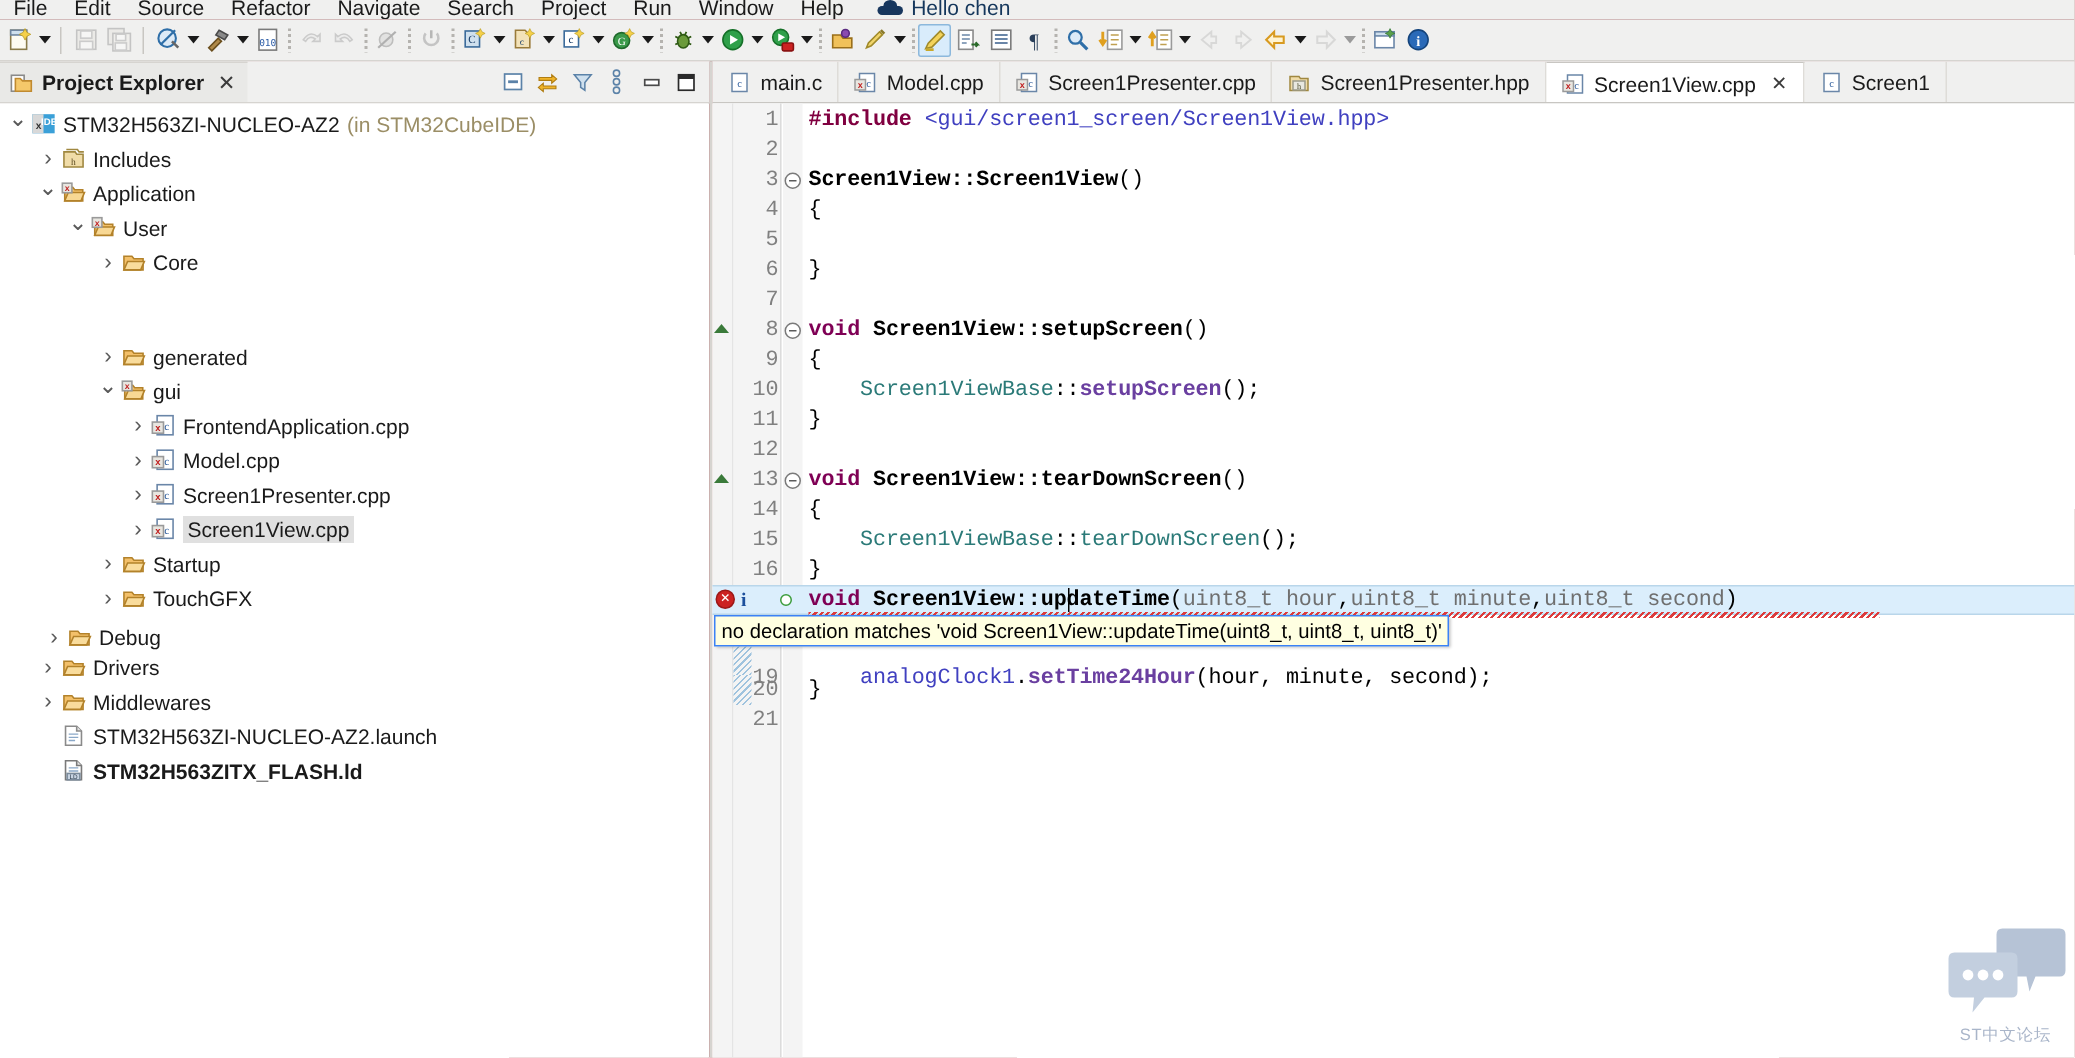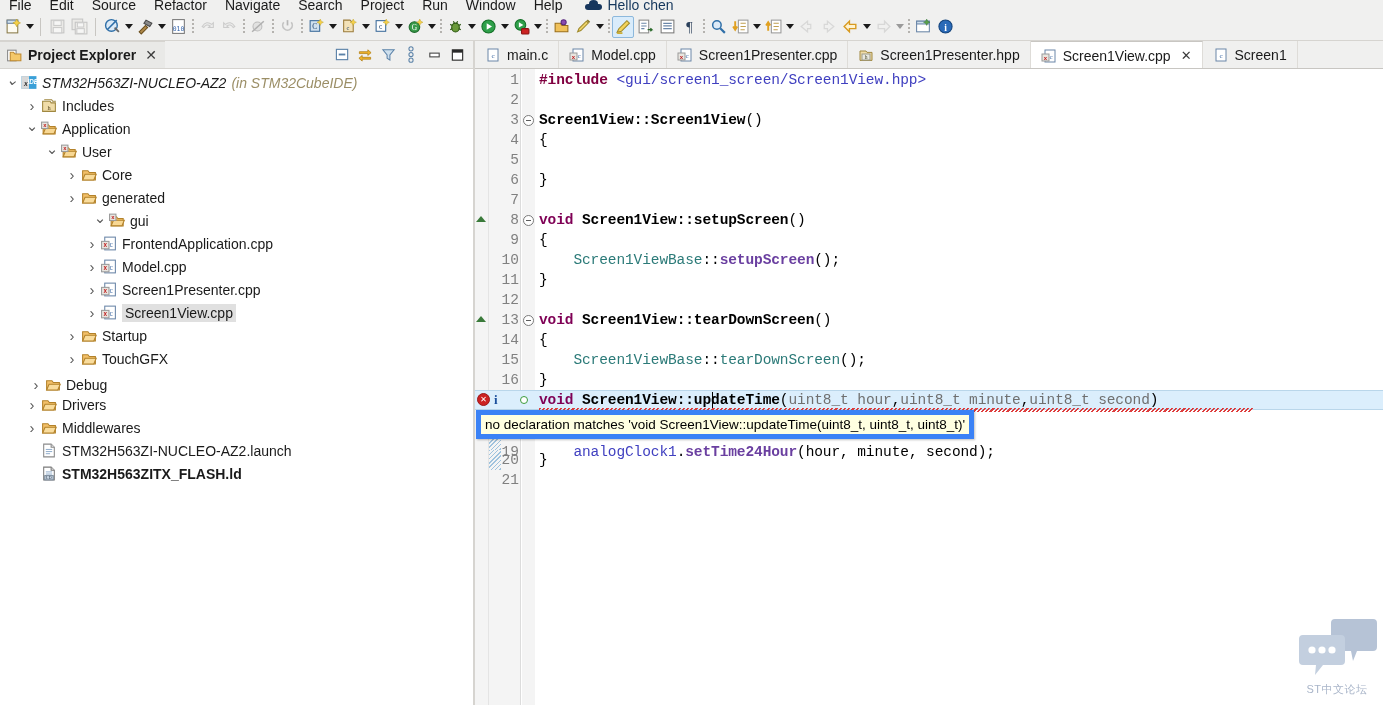--- a/index.html
+++ b/index.html
@@ -183,21 +183,21 @@
   }
   .squiggle {
     position: absolute; left: 64px; right: 0; height: 4px;
     background-image: repeating-linear-gradient(135deg, #d33 0 1.5px, transparent 1.5px 3px);
     opacity: 0.95;
   }
   .caret-bar {
     position: absolute; width: 1px; background: #000;
   }
   .tooltip {
-    position: absolute; background: #ffffe1; border: 5px solid #3b82f6;
+    position: absolute; background: #ffffe1; border: 1px solid #3b82f6;
     font-family: "Liberation Sans", sans-serif; font-size: 13.5px; color: #000;
     padding: 2px 4px; white-space: nowrap; z-index: 40;
     box-shadow: 1px 1px 2px rgba(0,0,0,0.25);
   }
   .striped-num {
     position: absolute; left: 14px; width: 12px; height: 20px;
     background-image: repeating-linear-gradient(135deg, #9fc3de 0 1px, transparent 1px 3px);
   }
 
   
@@ -546,21 +546,21 @@
         </span>
         <span class="pe-tool">
           <svg width="15" height="14" viewBox="0 0 16 14">
             <rect x="2.5" y="1.5" width="11" height="11" fill="#fff" stroke="#2a2a2a" stroke-width="1.2"></rect>
             <rect x="2.5" y="1.5" width="11" height="3" fill="#2a2a2a"></rect>
           </svg>
         </span>
       </div>
     </div>
     <div class="tree" id="tree">
-        <div class="trow" style="padding-left: 4px; font-style: italic;">
+        <div class="trow" style="padding-left: 4px;">
           <span class="tarrow open"></span>
           <span>
             <svg class="ticon" viewBox="0 0 16 16">
               <rect x="1" y="2" width="14" height="12" fill="#3aa0d8"></rect>
               <rect x="1" y="2" width="7" height="12" fill="#d8d8d8"></rect>
               <text x="5" y="11" font-size="6.5" text-anchor="middle" fill="#333" font-family="sans-serif" font-weight="bold">x</text>
               <text x="11.5" y="9" font-size="6" text-anchor="middle" fill="#fff" font-family="sans-serif" font-weight="bold">IDE</text>
             </svg>
           </span>
           <span class="tlabel">STM32H563ZI-NUCLEO-AZ2</span>
@@ -604,31 +604,31 @@
         <div class="trow" style="padding-left: 64px;">
           <span class="tarrow closed"></span>
           <span>
             <svg class="ticon" viewBox="0 0 16 16">
               <path d="M2 4.5 h5 l1.3 1.6 h5.7 v7 h-12z" fill="#f3c06a" stroke="#b3822a"></path>
               <path d="M2 13.1 l2.3 -5.3 h10.5 l-2.3 5.3z" fill="#f9dc9c" stroke="#b3822a"></path>
             </svg>
           </span>
           <span class="tlabel">Core</span>
         </div>
-        <div class="trow" style="padding-left: 64px;">
+        <div class="trow" style="padding-left: 64px; margin-top: 40px;">
           <span class="tarrow closed"></span>
           <span>
             <svg class="ticon" viewBox="0 0 16 16">
               <path d="M2 4.5 h5 l1.3 1.6 h5.7 v7 h-12z" fill="#f3c06a" stroke="#b3822a"></path>
               <path d="M2 13.1 l2.3 -5.3 h10.5 l-2.3 5.3z" fill="#f9dc9c" stroke="#b3822a"></path>
             </svg>
           </span>
           <span class="tlabel">generated</span>
         </div>
-        <div class="trow" style="padding-left: 92px;">
+        <div class="trow" style="padding-left: 64px;">
           <span class="tarrow open"></span>
           <span>
             <svg class="ticon" viewBox="0 0 16 16">
               <path d="M2.5 4.5 h5 l1.3 1.6 h5 v7 h-11.3z" fill="#f3c06a" stroke="#b3822a"></path>
               <path d="M2.5 13 l2.2 -5.2 h10.2 l-2.2 5.2z" fill="#f8d894" stroke="#b3822a"></path>
               <rect x="1" y="2" width="6" height="6" fill="#e8e6e0" stroke="#9a9a9a"></rect>
               <text x="4" y="7" font-size="5.5" text-anchor="middle" fill="#c02020" font-family="sans-serif" font-weight="bold">x</text>
             </svg>
           </span>
           <span class="tlabel">gui</span>

